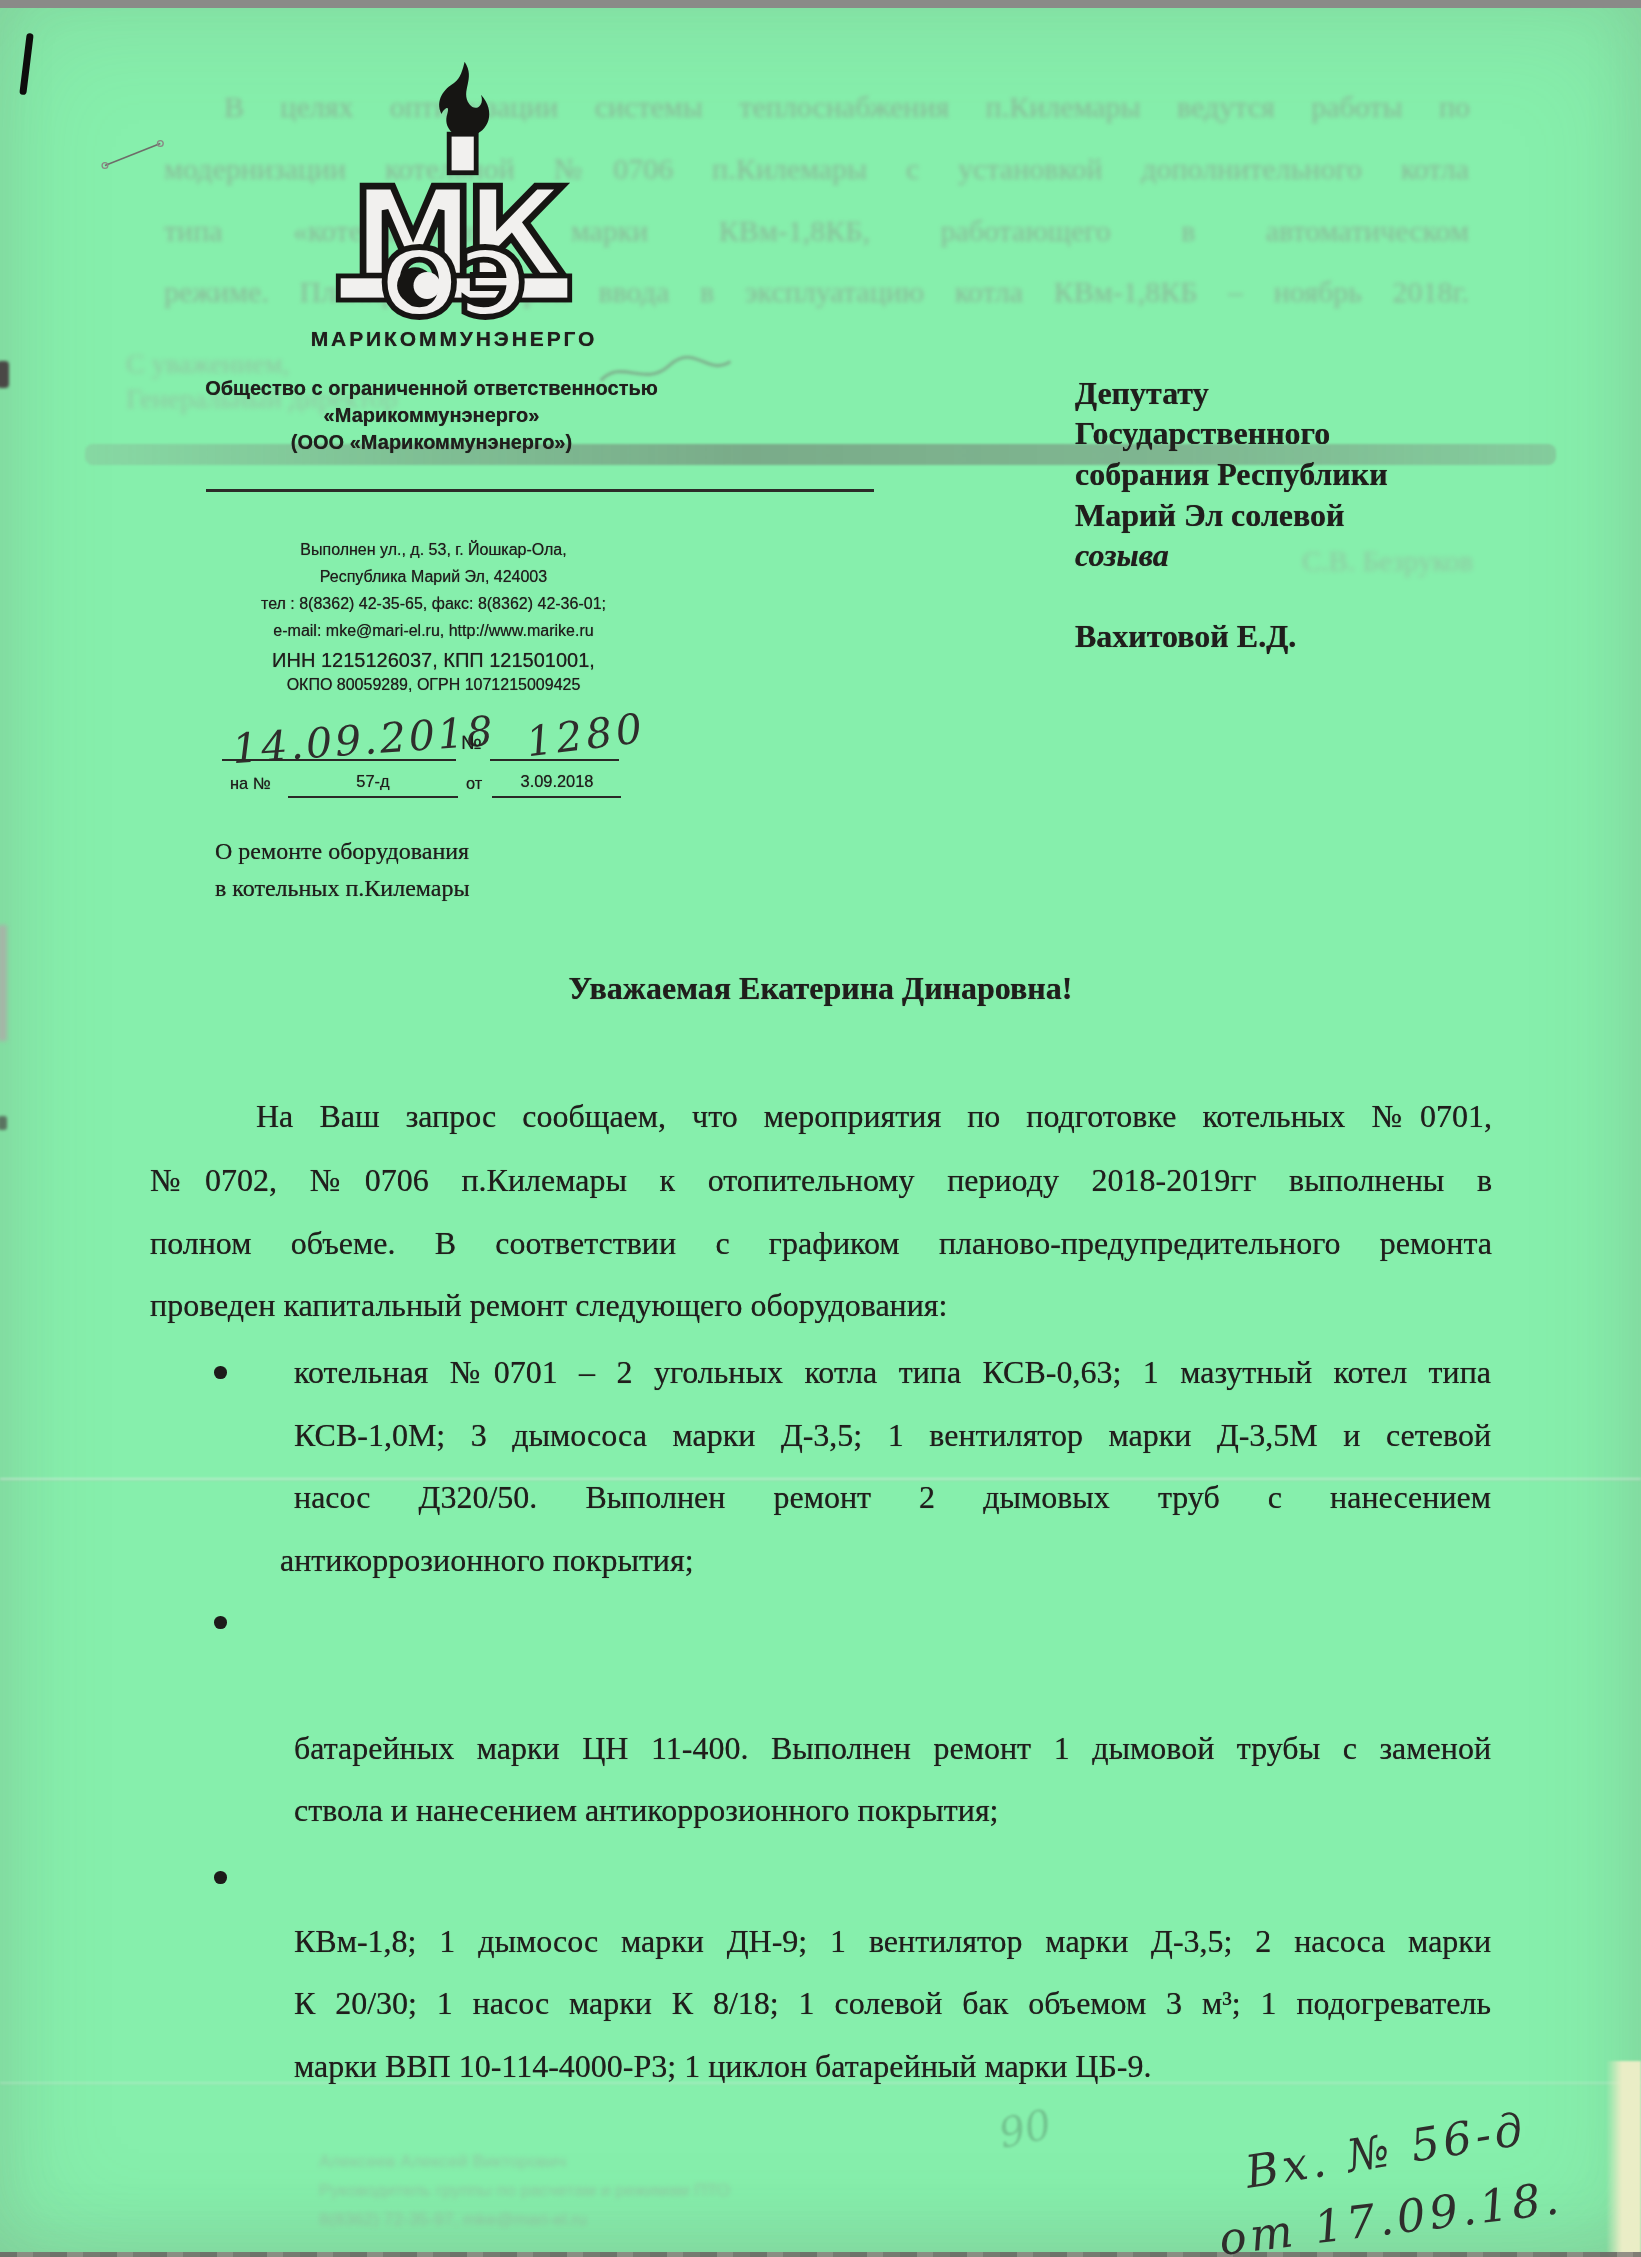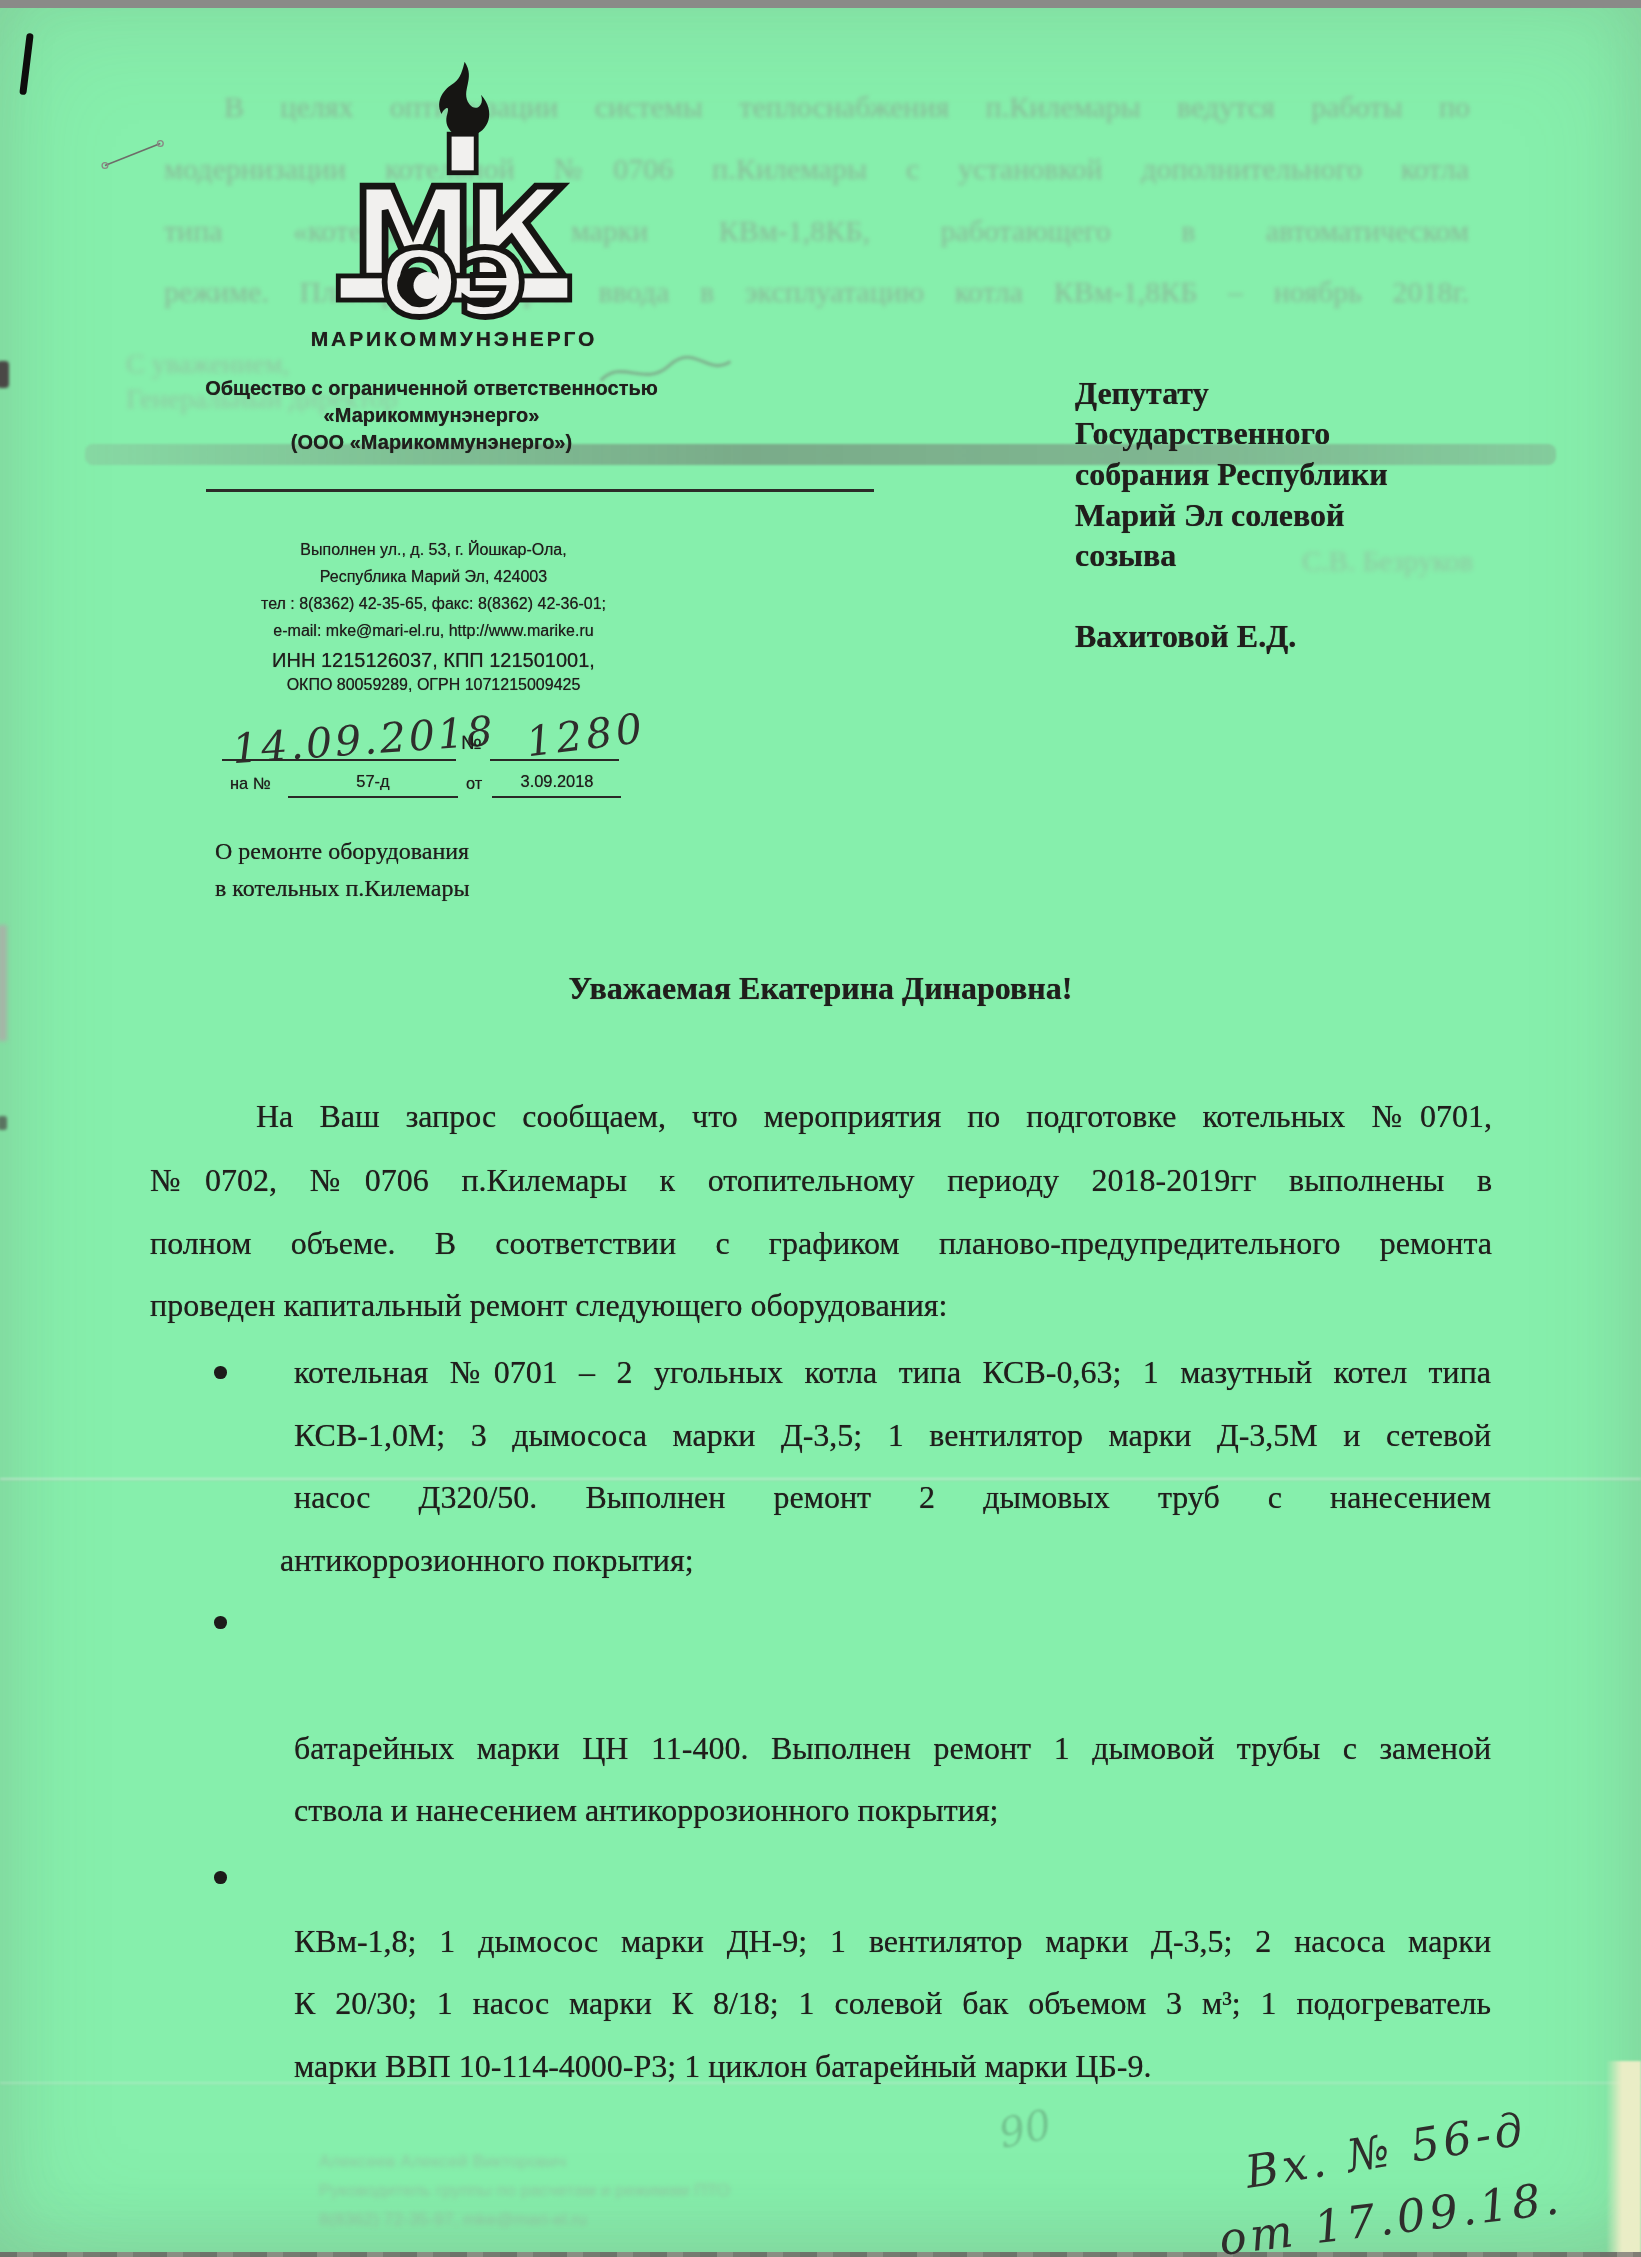--- a/index.html
+++ b/index.html
@@ -110,21 +110,21 @@
   <div class="abs sans ink center" style="left:494px;top:764px;width:126px;font-size:16.4px;">3.09.2018</div>
   <div class="abs underl" style="left:492px;top:763px;width:129px;height:25px;"></div>
 
   <div class="abs serif ink" style="left:215px;top:830px;font-size:24px;">О ремонте оборудования</div>
   <div class="abs serif ink" style="left:215px;top:867px;font-size:24px;">в котельных п.Килемары</div>
 
   <div class="abs serif bold ink" style="left:1075px;top:367px;font-size:32px;">Депутату</div>
   <div class="abs serif bold ink" style="left:1075px;top:407px;font-size:32px;">Государственного</div>
   <div class="abs serif bold ink" style="left:1075px;top:448px;font-size:32px;">собрания Республики</div>
   <div class="abs serif bold ink" style="left:1075px;top:489px;font-size:32px;">Марий Эл солевой</div>
-  <div class="abs serif bold ink" style="left:1075px;top:529px;font-size:32px;">созыва</div>
+  <div class="abs serif bold ink" style="left:1075px;top:529px;font-size:32px;font-style:italic;">созыва</div>
   <div class="abs serif bold ink" style="left:1075px;top:610px;font-size:32px;">Вахитовой Е.Д.</div>
 
   <div class="abs serif bold center ink" style="left:0;top:962px;width:1641px;font-size:32px;">Уважаемая Екатерина Динаровна!</div>
 
   <div class="abs serif ink body-line" style="left:150px;top:1089px;width:1342px;text-indent:106px;">На Ваш запрос сообщаем, что мероприятия по подготовке котельных №0701,</div>
   <div class="abs serif ink body-line" style="left:150px;top:1153px;width:1342px;">№0702, №0706 п.Килемары к отопительному периоду 2018-2019гг выполнены в</div>
   <div class="abs serif ink body-line" style="left:150px;top:1216px;width:1342px;">полном объеме. В соответствии с графиком планово-предупредительного ремонта</div>
   <div class="abs serif ink body-last" style="left:150px;top:1278px;width:1342px;">проведен капитальный ремонт следующего оборудования:</div>
 
   <div class="abs" style="left:214px;top:1358px;width:12.6px;height:12.6px;border-radius:50%;background:#1d1b1a;"></div>

